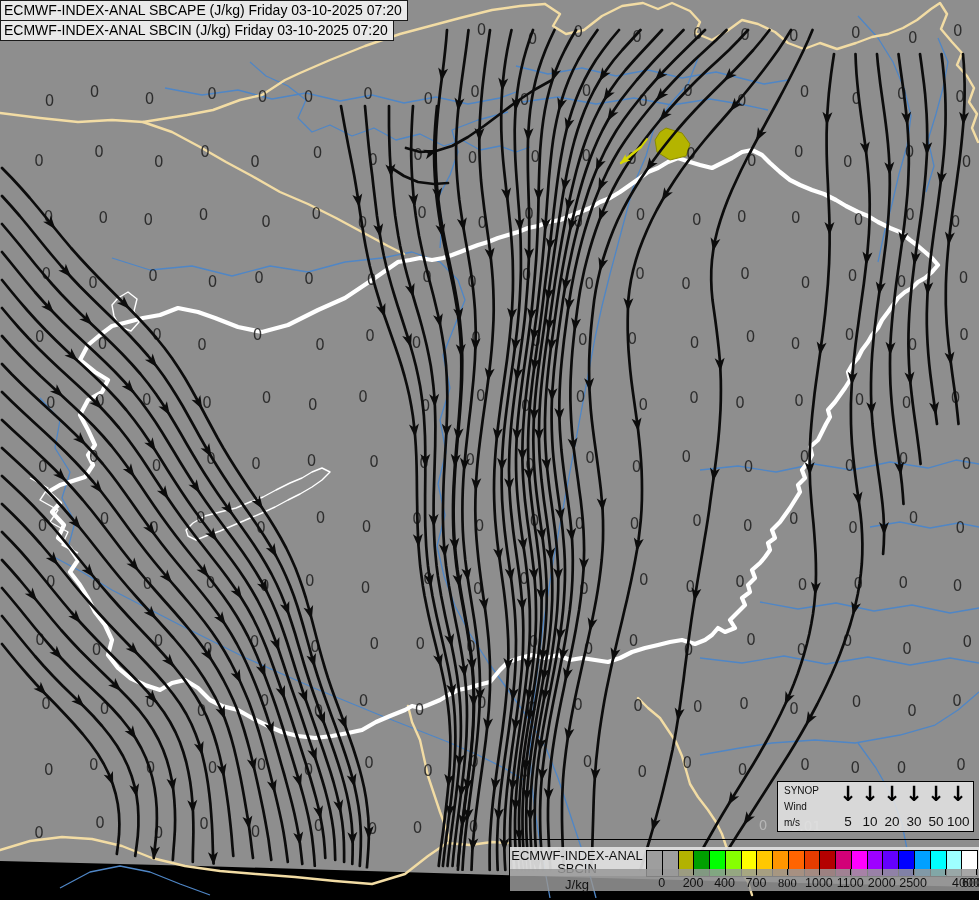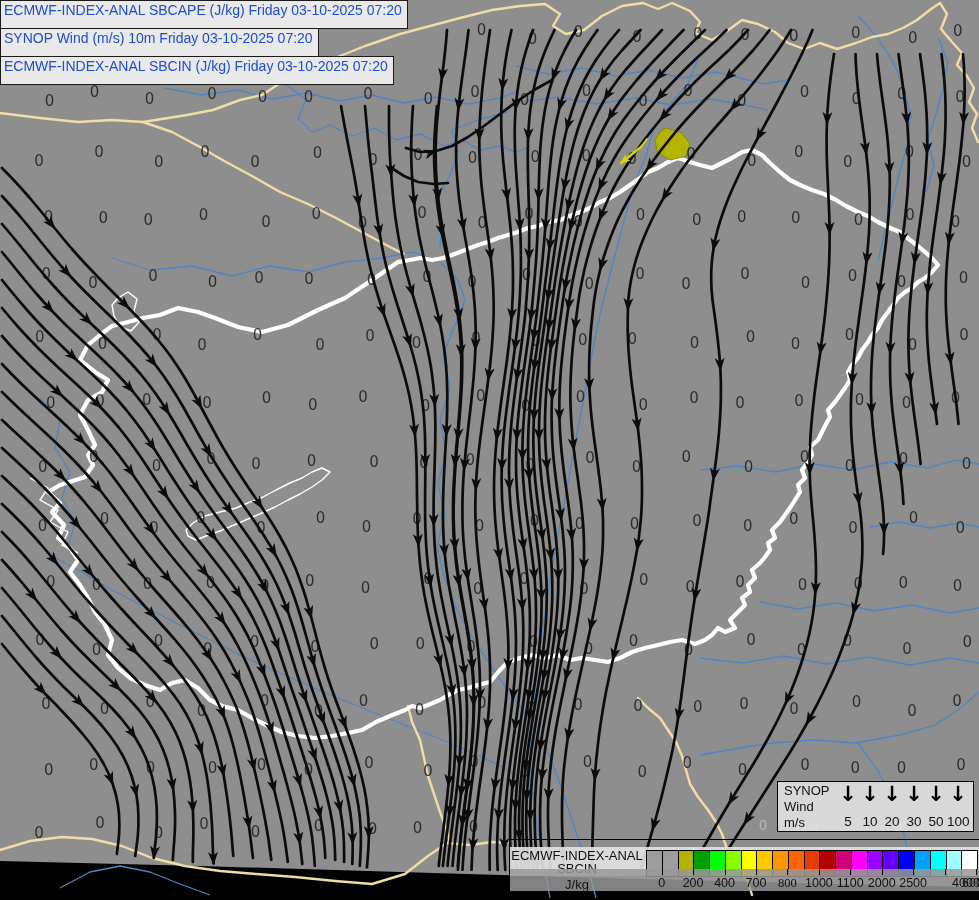--- a/index.html
+++ b/index.html
@@ -2,29 +2,29 @@
 <html><head>
 <meta charset="utf-8">
 <style>
   html,body{margin:0;padding:0;background:#000;}
   #stage{position:relative;width:979px;height:900px;overflow:hidden;
          font-family:"Liberation Sans",sans-serif;background:#000;}
   #map{position:absolute;left:0;top:0;}
   
   #title-block{position:absolute;left:0;top:0;z-index:5;}
   .title-line{display:table;background:#e9e9e9;border:1px solid #1a1a1a;
-              margin-top:-1px;padding:1px 5px 10px 3px;font-size:14px;color:#1d4ed8;
+              margin-top:-1px;padding:1px 5px 2px 3px;font-size:14px;color:#000000;
               white-space:nowrap;letter-spacing:0px;}
   .title-line:first-child{margin-top:0;}
   
   #wind-legend{position:absolute;left:777px;top:781px;width:195px;height:49px;
                background:rgba(227,227,227,0.88);border:1px solid #000;z-index:4;
                display:flex;align-items:stretch;}
   .wl-left{width:56px;display:flex;flex-direction:column;justify-content:space-between;
-           padding:2px 0 2px 6px;font-size:13px;color:#111;line-height:13px;}
+           padding:2px 0 2px 6px;font-size:10px;color:#111;line-height:13px;}
   .wl-right{flex:1;display:flex;flex-direction:column;justify-content:space-between;padding:0 4px;}
   .wl-arrows{display:flex;justify-content:space-between;height:26px;}
   .wl-arrows span{width:22px;text-align:center;font-size:21px;font-weight:bold;
                   line-height:24px;color:#000;font-family:"DejaVu Sans",sans-serif;}
   .wl-vals{display:flex;justify-content:space-between;padding-bottom:2px;}
   .wl-vals span{width:22px;text-align:center;font-size:13.5px;color:#111;}
   
   #cape-legend{position:absolute;left:509px;top:839px;width:469px;height:58px;
                border:1px solid #000;z-index:4;font-size:13px;color:#111;}
   .cape-top{position:absolute;left:0;top:7px;width:100%;height:29px;background:rgba(224,224,224,0.93);}
@@ -638,21 +638,20 @@
         <path d="M1.5 0 L-12 5 L-8.5 0 L-12 -5 Z" transform="translate(112.7,784.0) rotate(68.5)"></path>
         <path d="M1.5 0 L-12 5 L-8.5 0 L-12 -5 Z" transform="translate(436.0,151.0) rotate(-17.4)"></path>
       </g>
       <line x1="641" y1="147" x2="621" y2="163" stroke="#d6d600" stroke-width="2.4" stroke-linecap="round"></line>
       <line x1="641" y1="147" x2="647" y2="139" stroke="#d6d600" stroke-width="2" stroke-linecap="round"></line>
       <path d="M1.5 0 L-9 4 L-6.5 0 L-9 -4 Z" fill="#d6d600" transform="translate(621,163) rotate(141.3)"></path>
     </svg>
 
   <div id="title-block">
     <div class="title-line">ECMWF-INDEX-ANAL SBCAPE (J/kg) Friday 03-10-2025 07:20</div>
-    <div class="title-line">SYNOP Wind (m/s) 10m Friday 03-10-2025 07:20</div>
     <div class="title-line">ECMWF-INDEX-ANAL SBCIN (J/kg) Friday 03-10-2025 07:20</div>
   </div>
 
   <div id="wind-legend">
     <div class="wl-left">
       <span>SYNOP</span>
       <span>Wind</span>
       <span>m/s</span>
     </div>
     <div class="wl-right">

